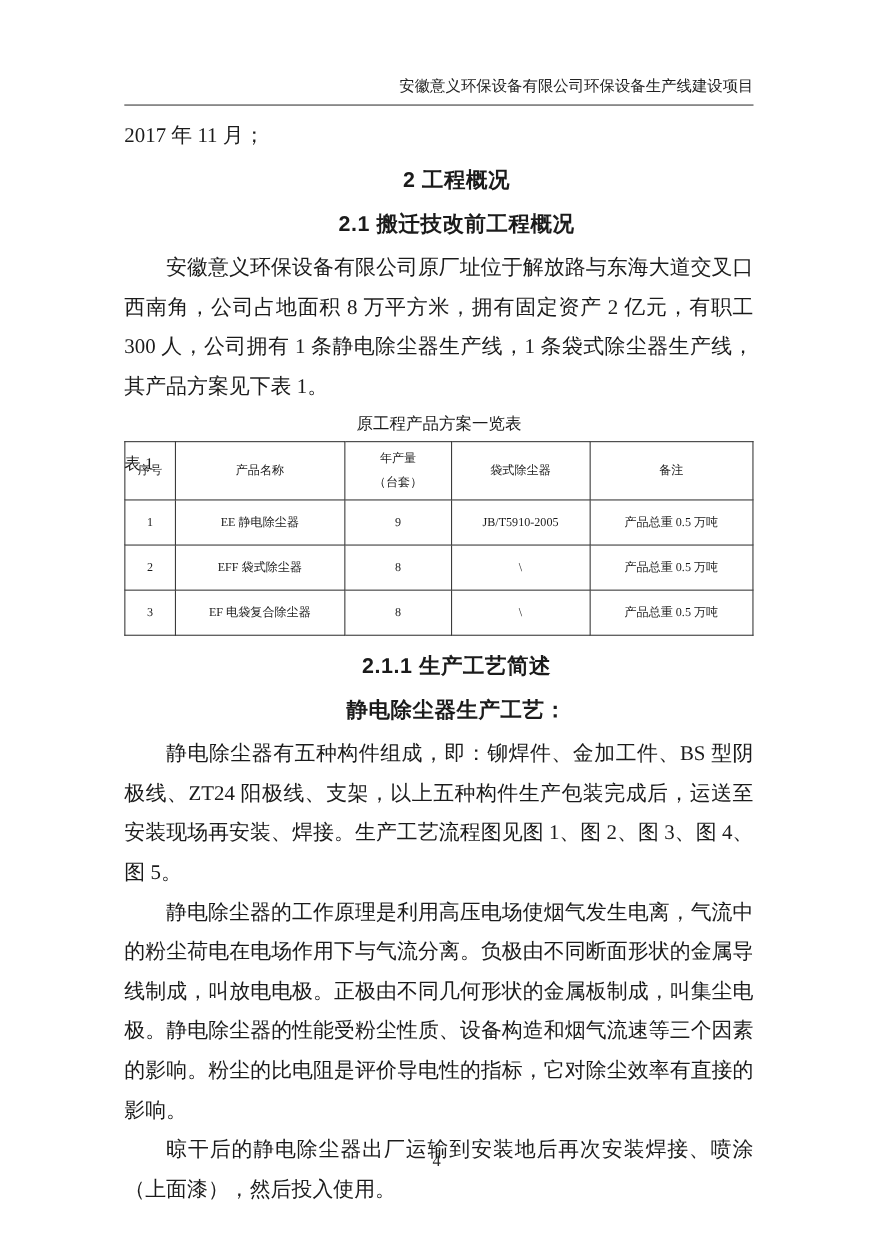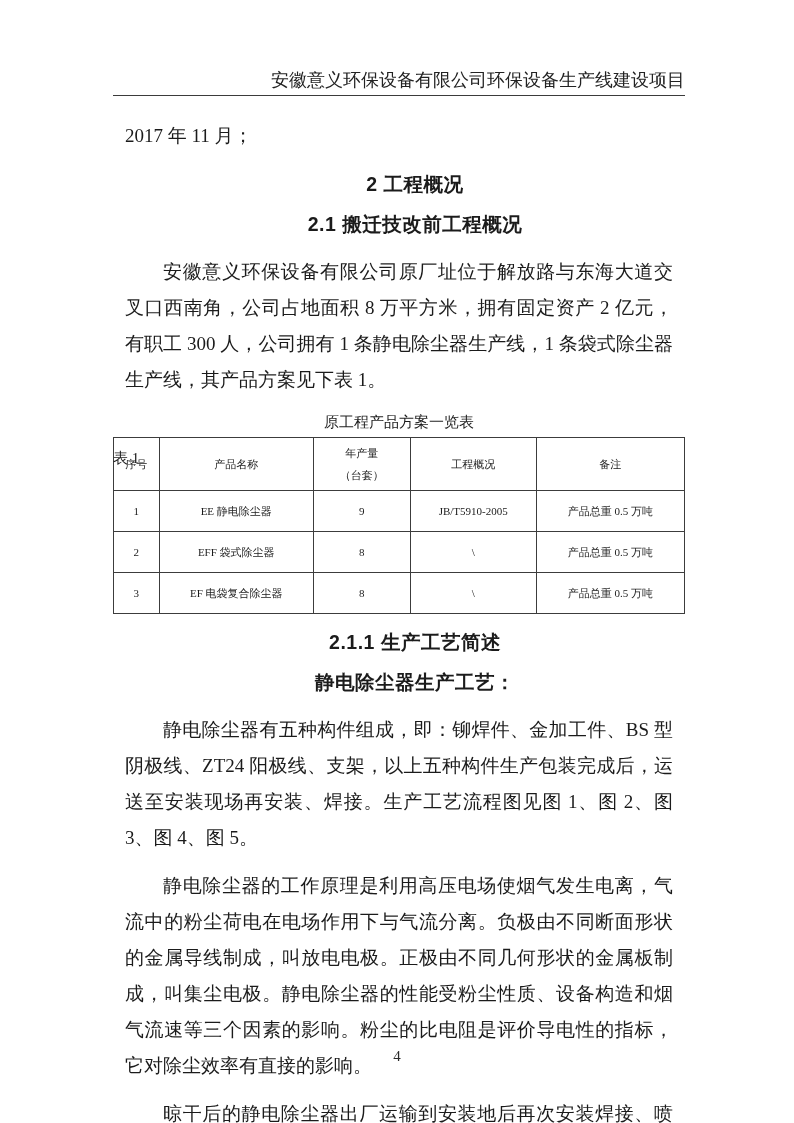--- a/index.html
+++ b/index.html
@@ -16,34 +16,34 @@
     color: #1b1b1b;
   }
   .page {
     position: absolute;
     inset: 0;
     padding: 70px 109px 0 113px;
     box-sizing: border-box;
   }
   .doc-header {
     text-align: right;
-    font-size: 18px;
+    font-size: 14px;
     line-height: 20px;
     padding-bottom: 5px;
     border-bottom: 1.5px solid #3b3b3b;
     color: #222;
   }
   .doc-body {
     font-size: 19px;
     line-height: 36px;
     text-align: justify;
     padding-top: 10px;
   }
   .para {
-    margin: 12px;
+    margin: 0;
     text-indent: 38px;
   }
   .para.no-indent {
     text-indent: 0;
   }
   .heading {
     margin: 4px 0;
     font-size: 19.5px;
     font-weight: bold;
     text-indent: 32px;
@@ -129,21 +129,21 @@
           <col class="col-ncl">
           <col class="col-zlbz">
           <col class="col-bz">
       </colgroup>
       <thead>
         <tr>
           <th>序号</th>
           <th>产品名称</th>
           <th>年产量
 （台套）</th>
-          <th>工程概况</th>
+          <th>袋式除尘器</th>
           <th>备注</th>
         </tr>
       </thead>
       <tbody>
         <tr>
           <td>1</td>
           <td>EE 静电除尘器</td>
           <td>9</td>
           <td>JB/T5910-2005</td>
           <td>产品总重 0.5 万吨</td>

